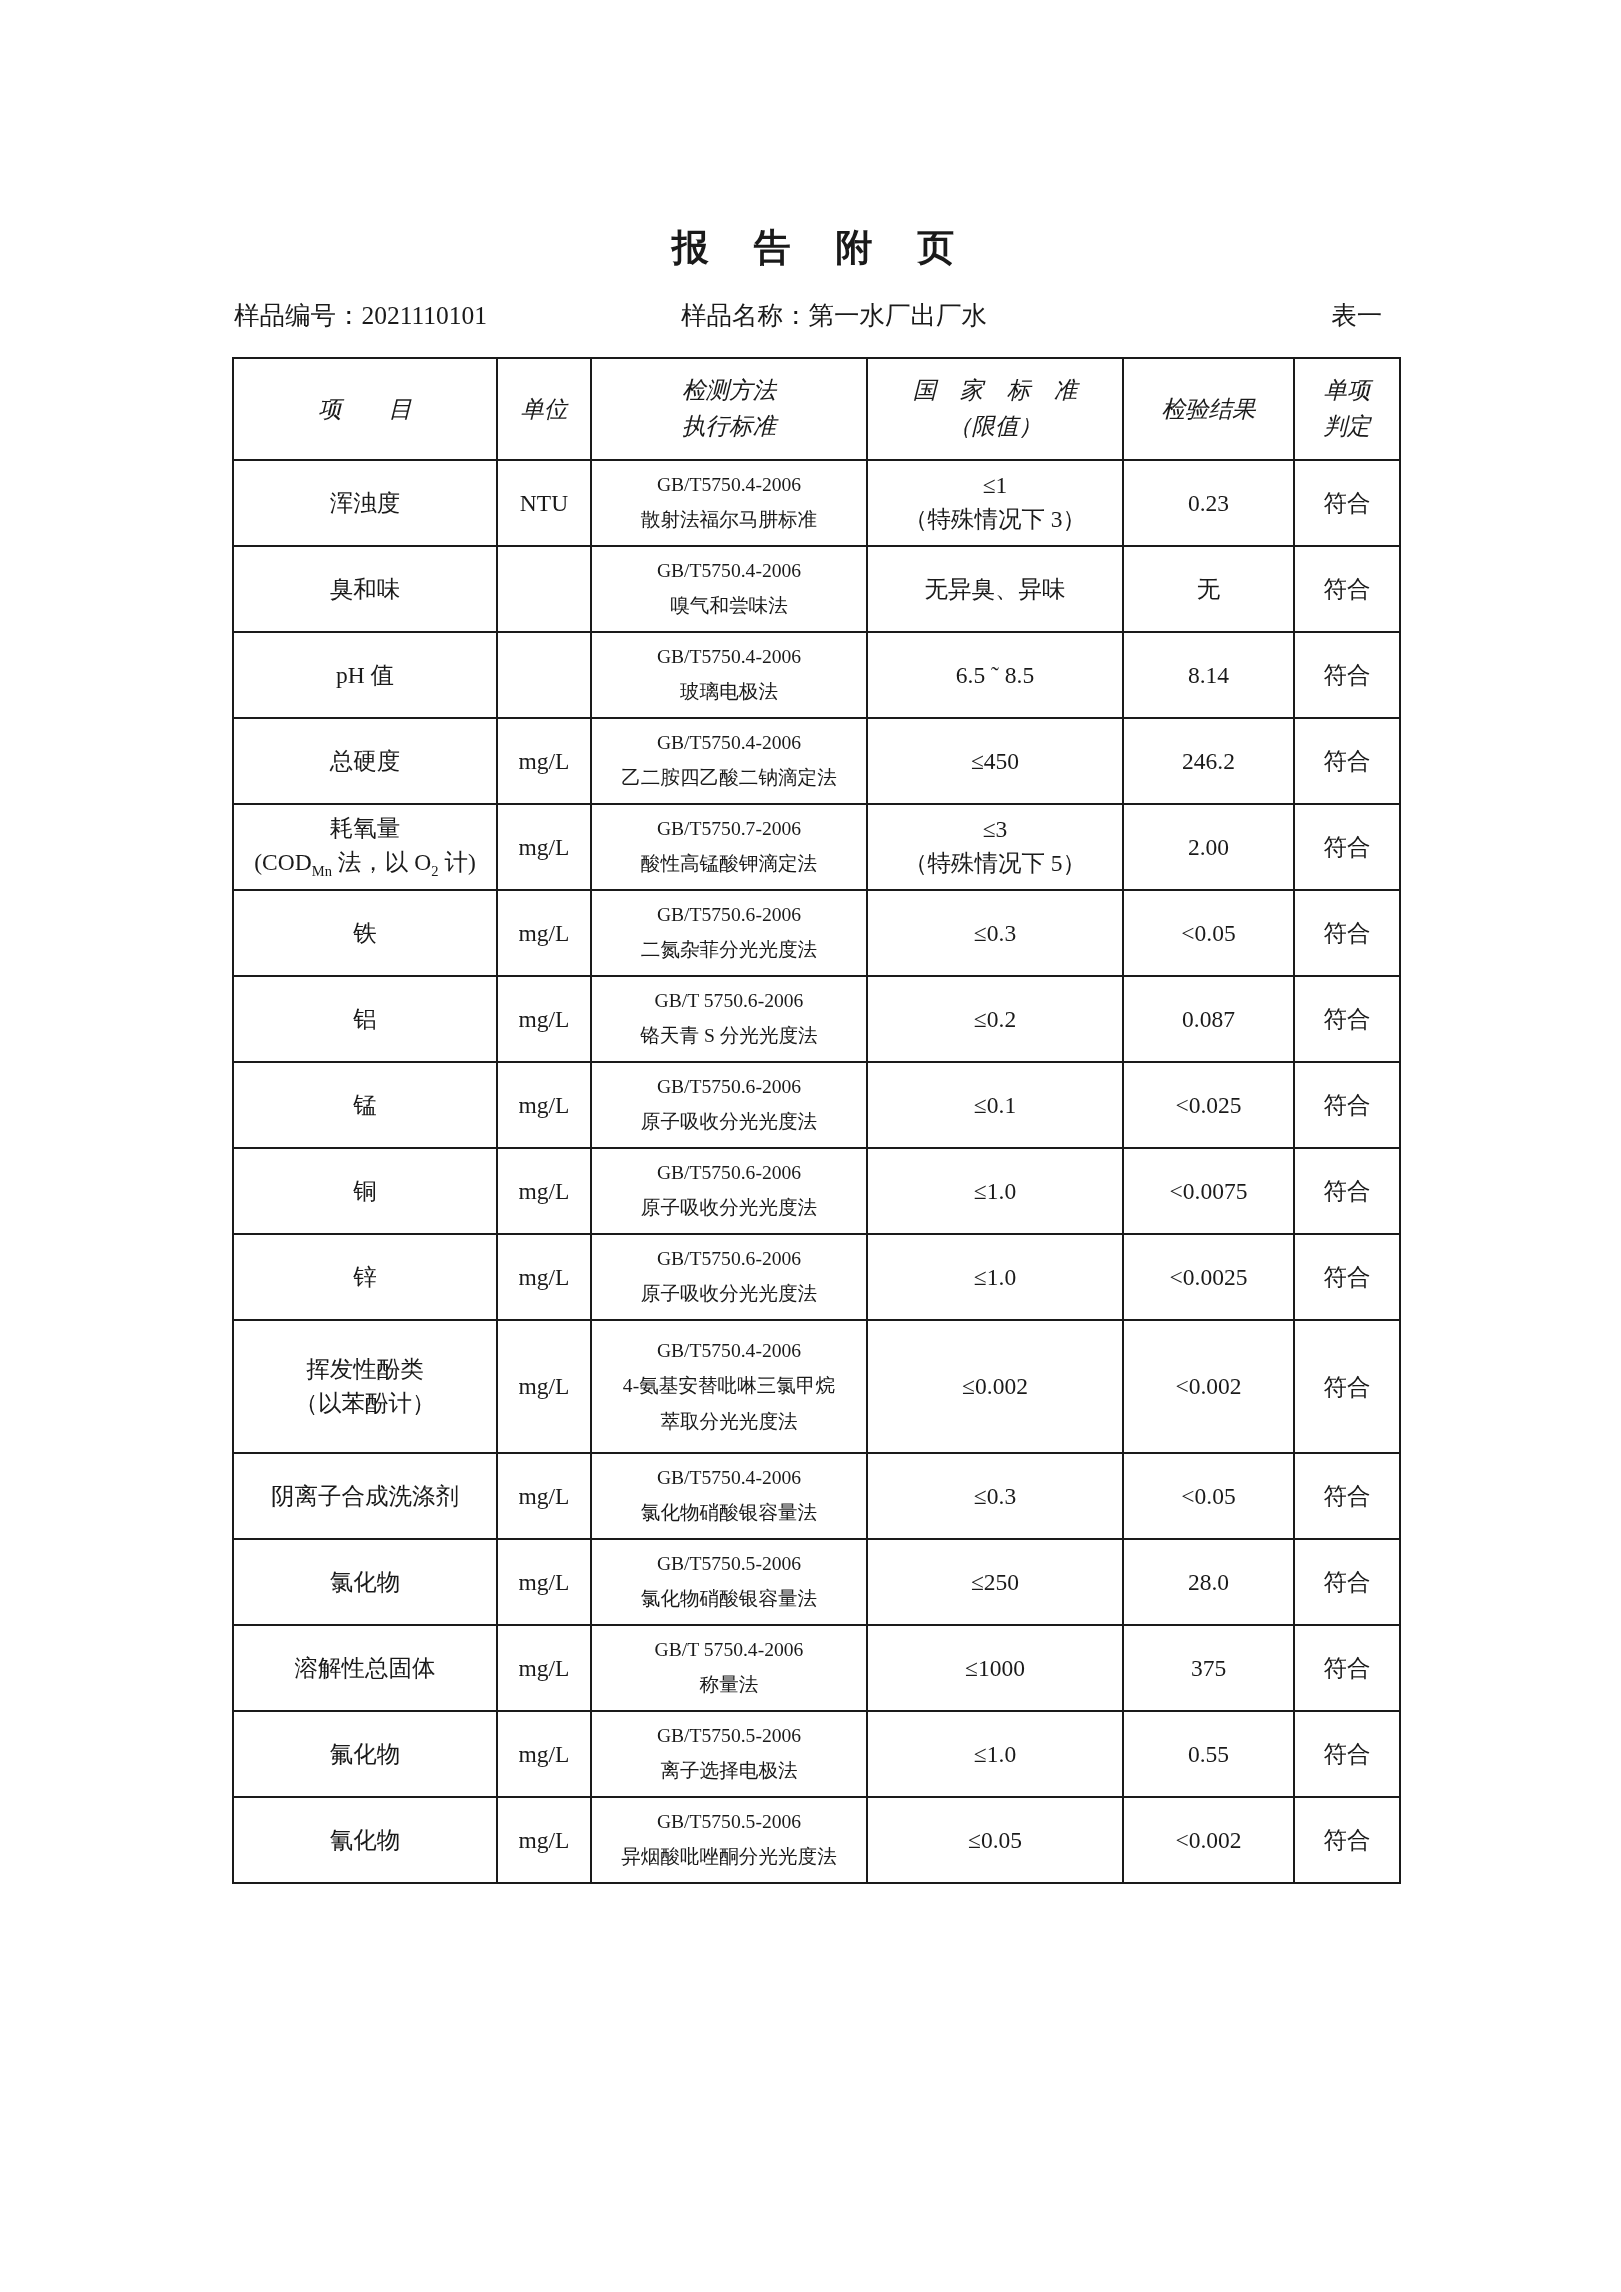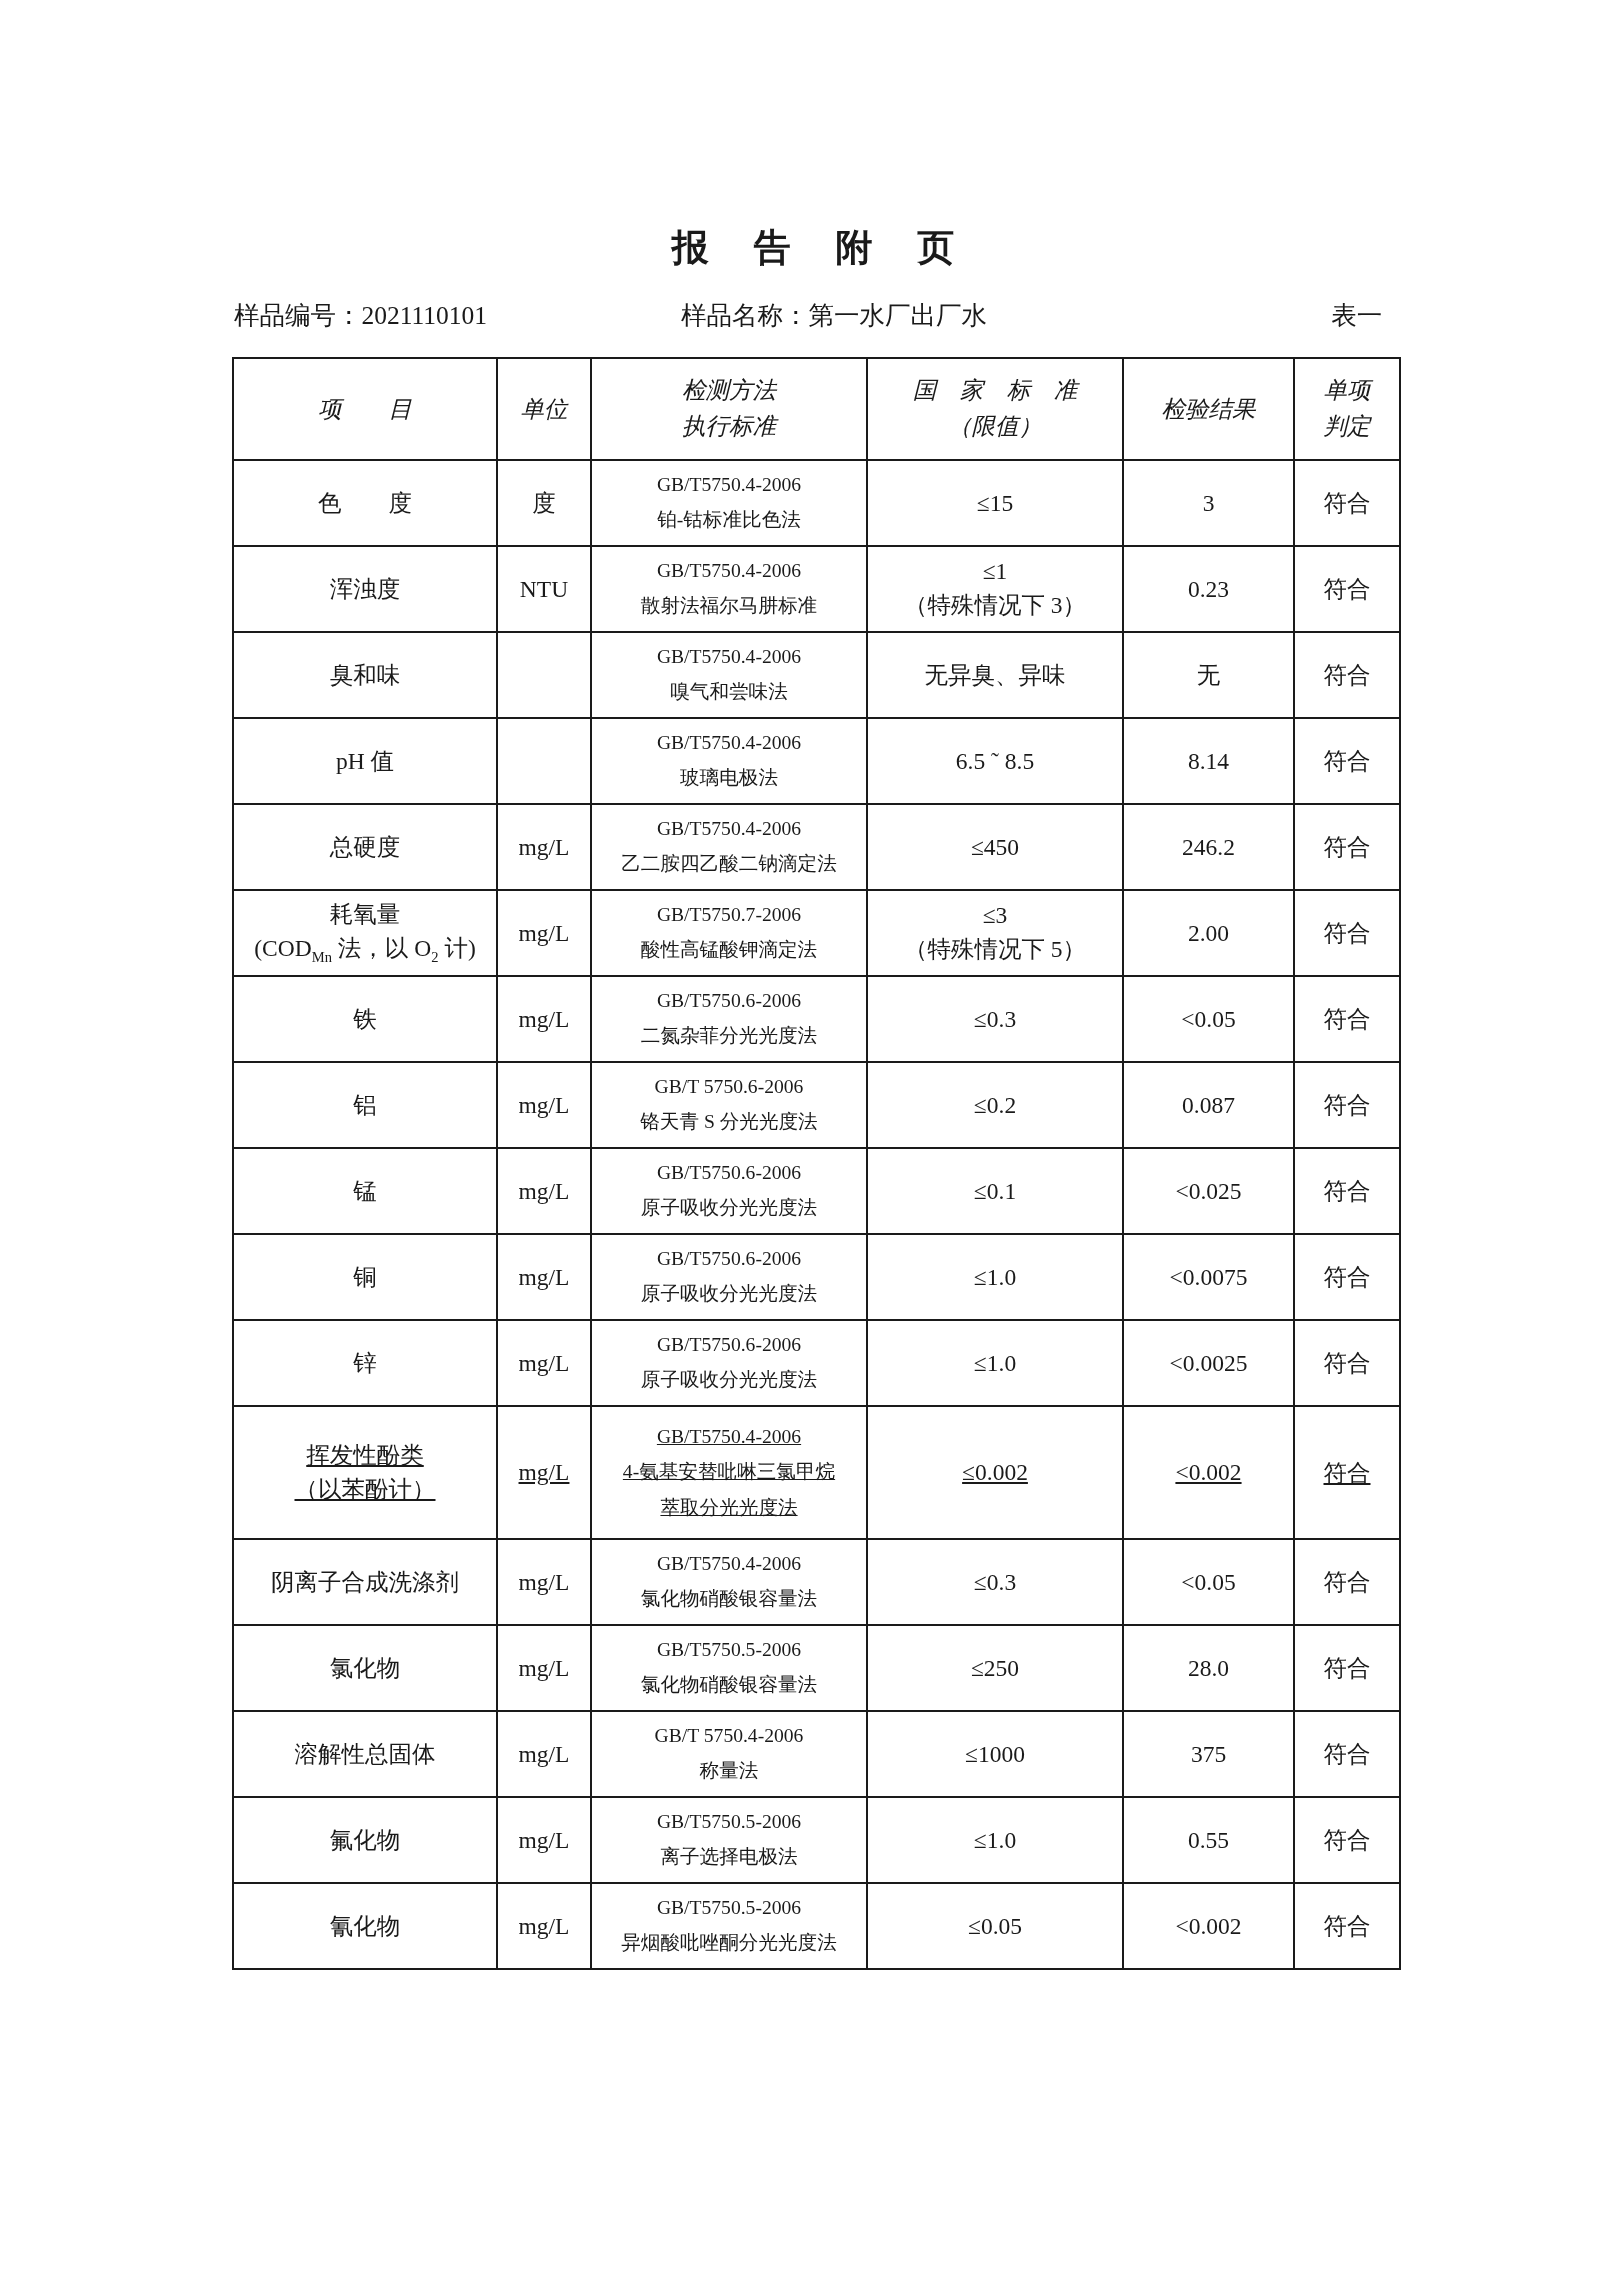--- a/index.html
+++ b/index.html
@@ -25,21 +25,21 @@
     font-size:23.5px;
   }
   .report th,.report td{
     border:2px solid #1a1a1a;
     text-align:center;vertical-align:middle;
     font-weight:normal;padding:0 3.9px;
     overflow:hidden;
   }
   .report thead tr{height:102px;font-style:italic;}
   .report tbody tr{height:86px;}
-  .report tbody tr.tall{height:133px;text-decoration:underline;}
+  .report tbody tr.tall{height:133px;}
   .report th{font-size:23.5px;}
   .report th .line{margin:3.9px 0;}
   td.c-method{font-size:19.6px;}
   td.c-method .line{margin:8.8px 0;}
   td.c-limit .line{margin:2px 0;}
   td.c-item .line{margin:2px 0;}
   sub{font-size:0.62em;}
   .line{line-height:1.35;}
 </style>
 </head>
@@ -76,31 +76,20 @@
         </th>
       <th>检验结果</th>
       <th>
           <div class="line">单项</div>
           <div class="line">判定</div>
         </th>
     </tr>
   </thead>
   <tbody>
       <tr>
-    <td class="c-item">色　　度</td>
-    <td class="c-unit">度</td>
-    <td class="c-method">
-          <div class="line">GB/T5750.4-2006</div>
-          <div class="line">铂-钴标准比色法</div>
-        </td>
-    <td class="c-limit">≤15</td>
-    <td class="c-result">3</td>
-    <td class="c-judgment">符合</td>
-  </tr>
-      <tr>
     <td class="c-item">浑浊度</td>
     <td class="c-unit">NTU</td>
     <td class="c-method">
           <div class="line">GB/T5750.4-2006</div>
           <div class="line">散射法福尔马肼标准</div>
         </td>
     <td class="c-limit">
           <div class="line">≤1</div>
           <div class="line">（特殊情况下 3）</div>
         </td>

